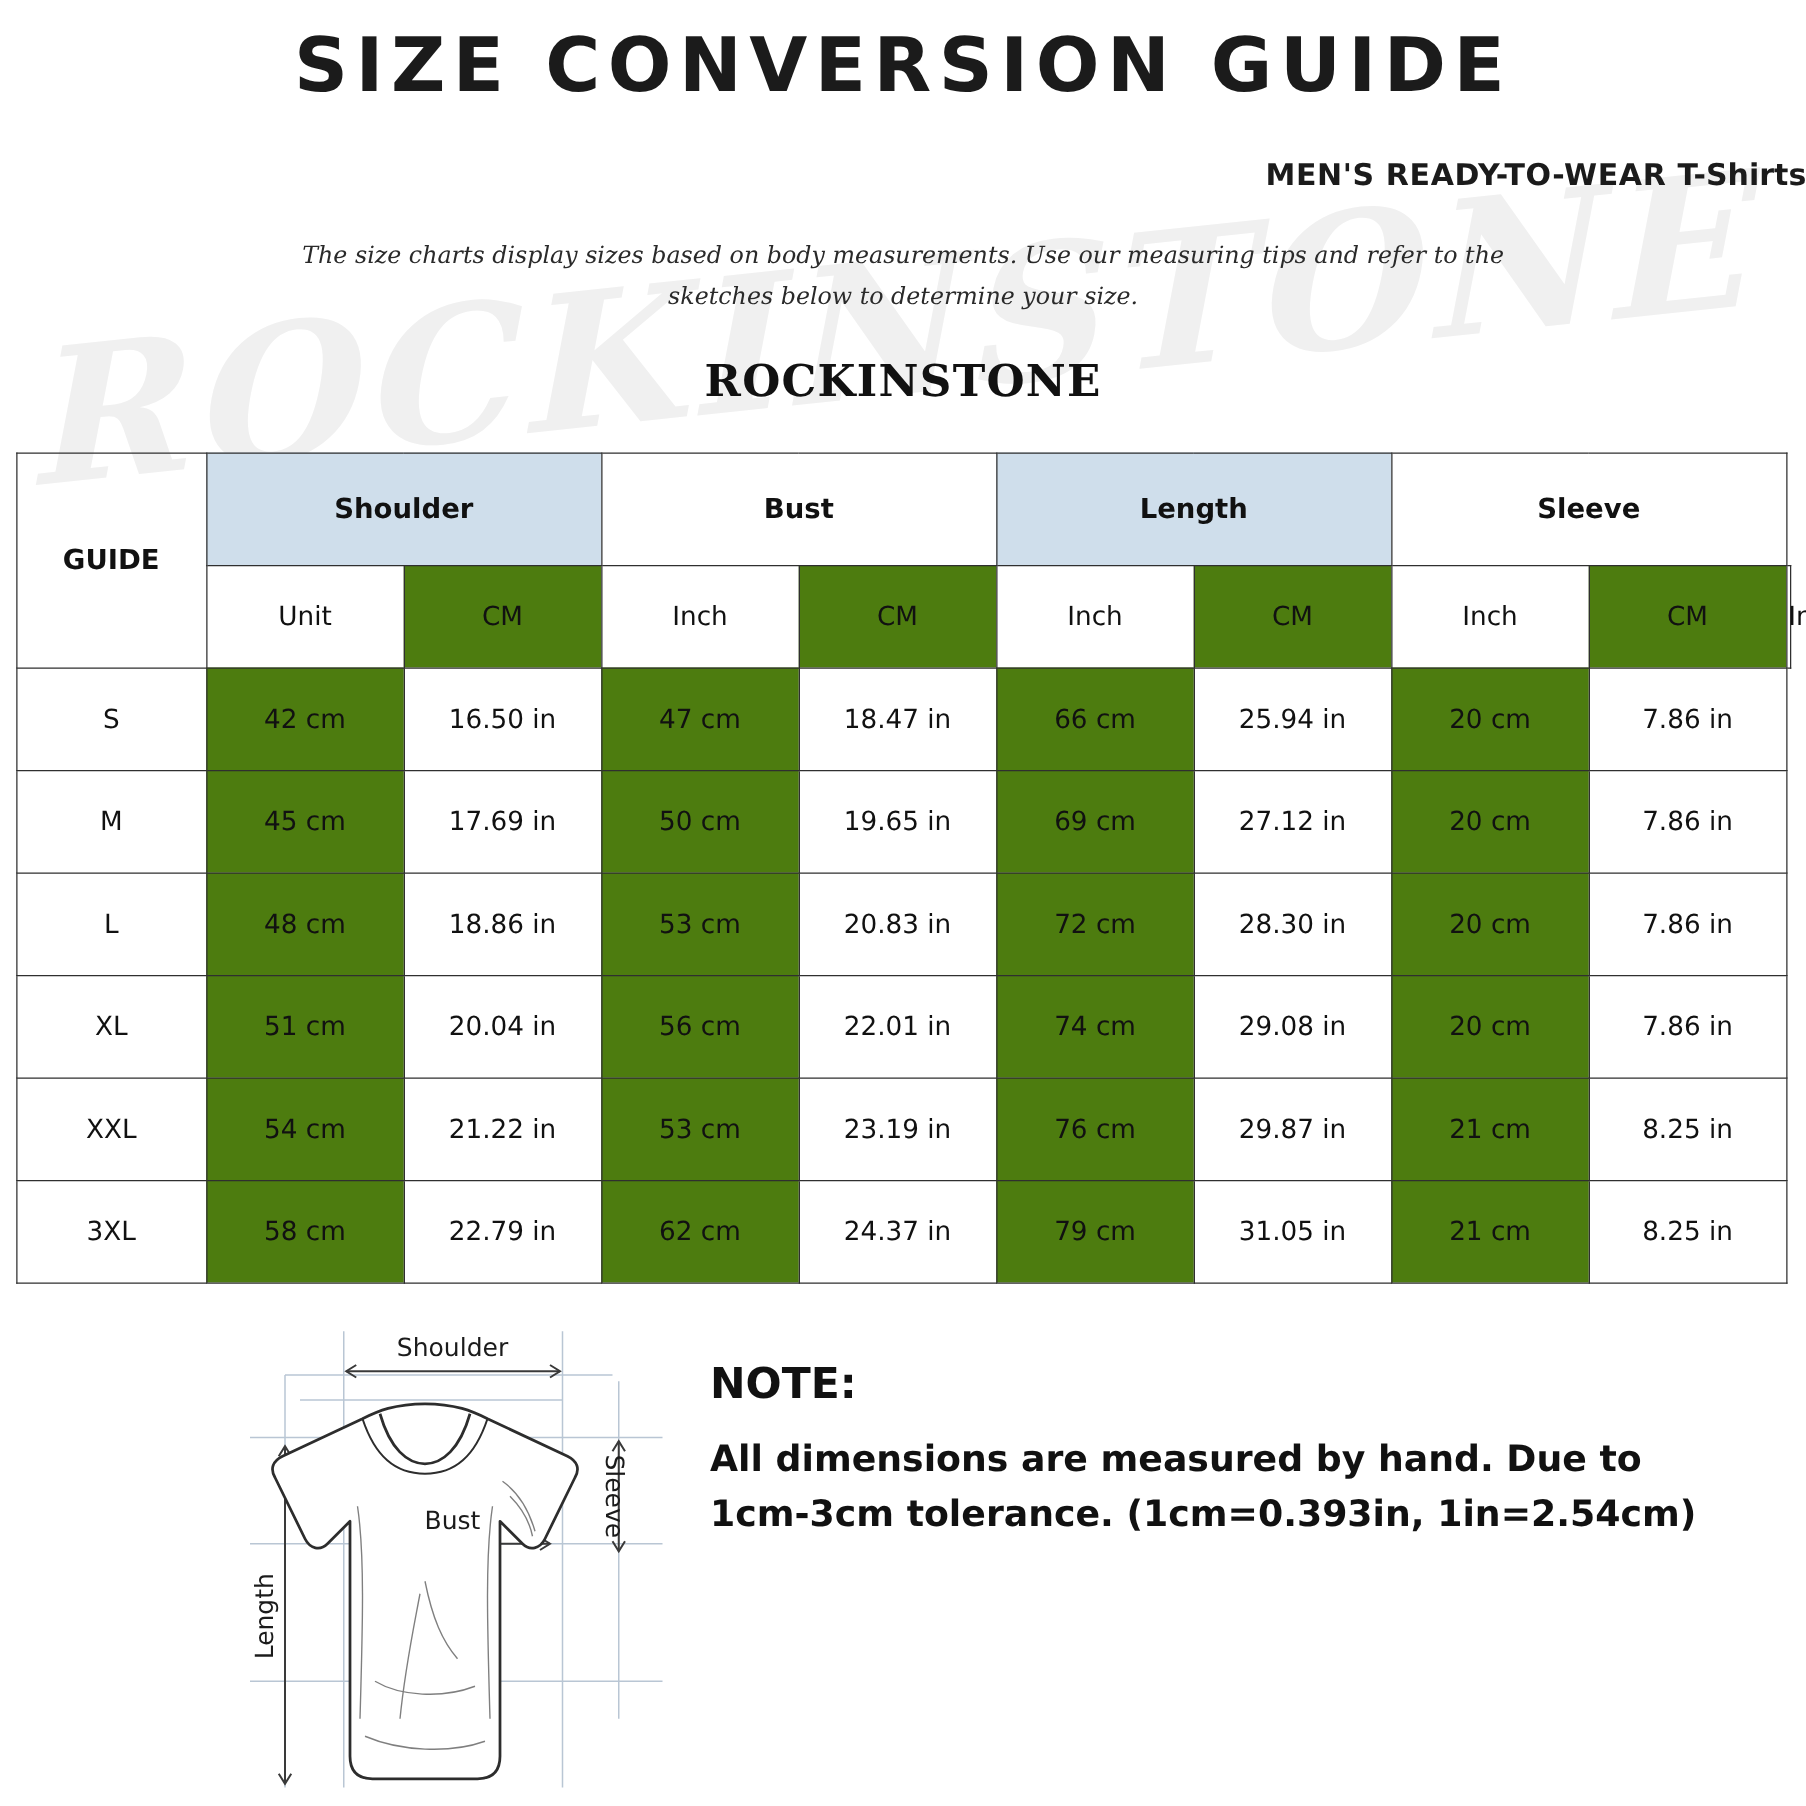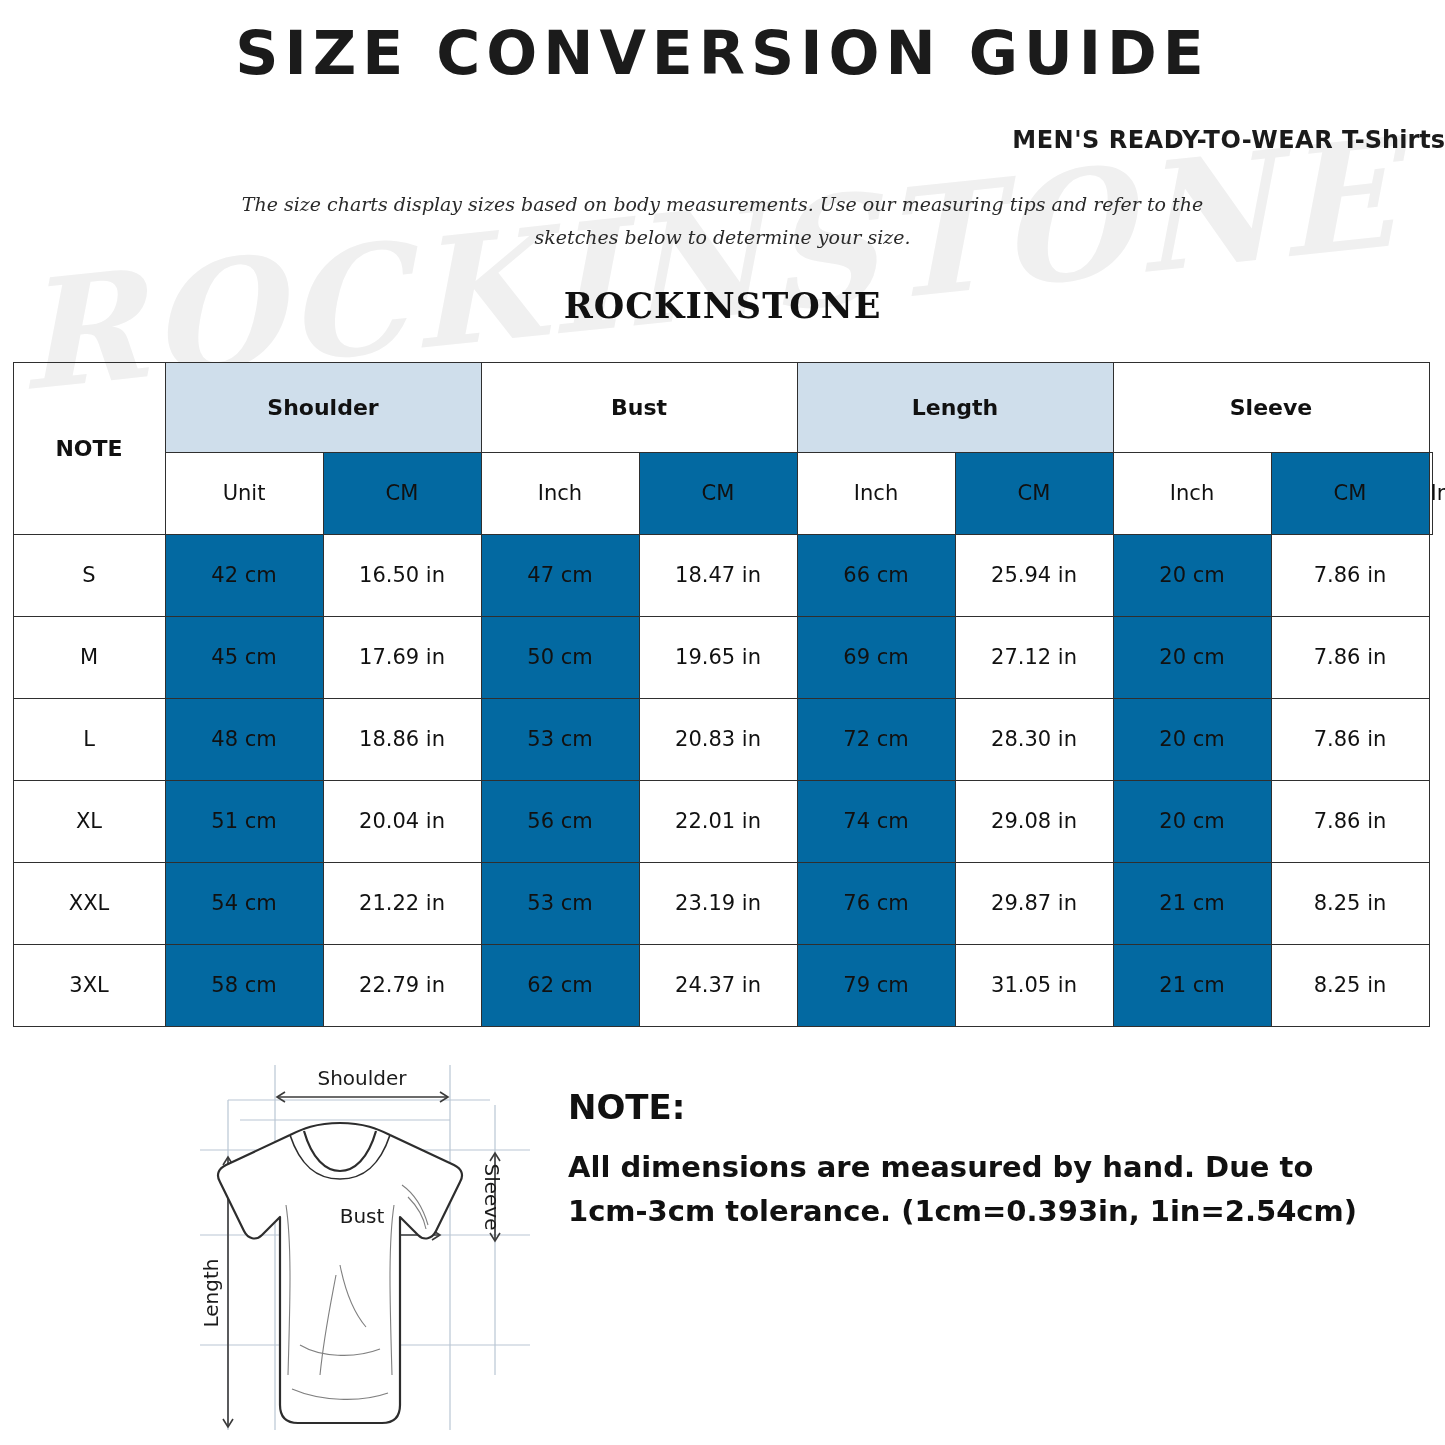--- a/index.html
+++ b/index.html
@@ -85,21 +85,21 @@
     border: 1px solid #2f2f2f;
     text-align: center;
     font-size: 21px;
     color: #111;
     height: 82px;
     font-weight: 400;
   }
   table.size-table th { font-weight: 700; font-size: 22px; }
   .col-size { width: 152px; }
   .col-metric { width: 158px; }
-  .shade { background: #0369a1; }
+  .shade { background: #4d7c0f; }
   .hdr-group { background: #cfdeeb; }
   tr.head-row td, tr.head-row th { height: 90px; }
 
   
   .bottom {
     display: flex;
     margin: 18px 0 0 0;
     padding-left: 140px;
     align-items: flex-start;
   }
@@ -147,21 +147,21 @@
         <col class="col-metric">
       <col class="col-metric">
         <col class="col-metric">
       <col class="col-metric">
         <col class="col-metric">
       <col class="col-metric">
         <col class="col-metric">
     </colgroup>
     <thead>
       <tr class="head-row">
-        <th rowspan="2">NOTE</th>
+        <th rowspan="2">GUIDE</th>
         <th class="hdr-group" colspan="2">Shoulder</th>
         <th colspan="2">Bust</th>
         <th class="hdr-group" colspan="2">Length</th>
         <th colspan="2">Sleeve</th>
       </tr>
       <tr>
           <td>Unit</td>
         <td class="shade">CM</td>
         <td>Inch</td>
         <td class="shade">CM</td>

